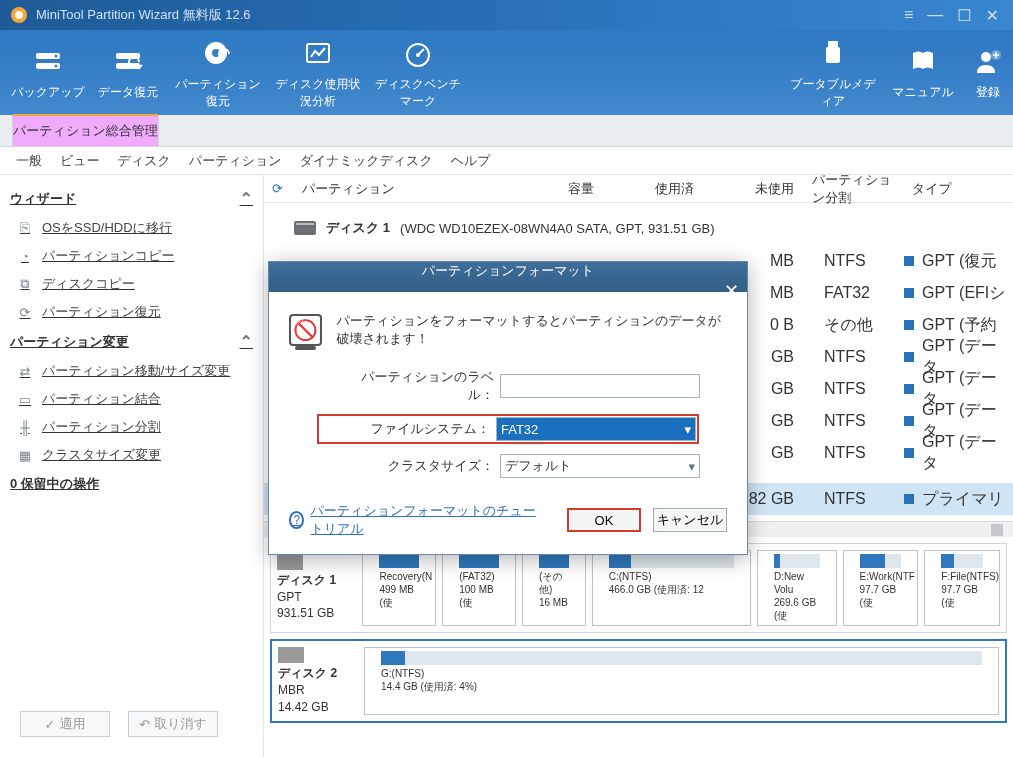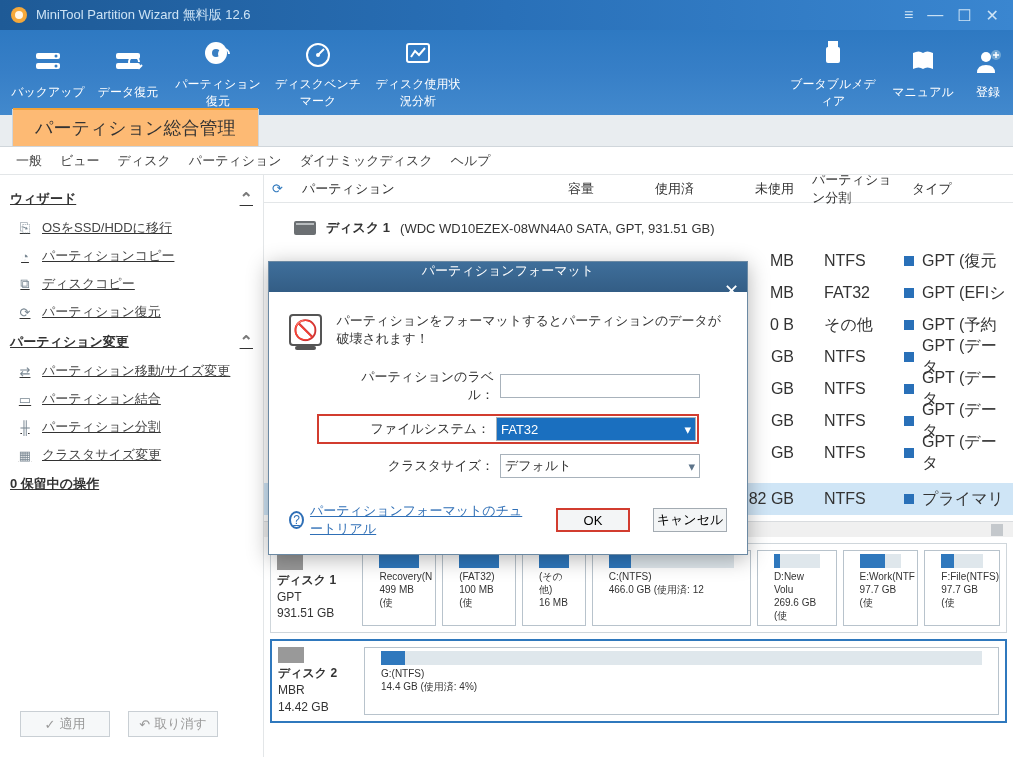--- a/index.html
+++ b/index.html
@@ -14,21 +14,21 @@
 
 
 .toolbar { height: 85px; background: linear-gradient(to bottom, #2e79c2 0%, #377fc7 50%, #4289cd 100%); display: flex; align-items: center; padding-left: 8px; color: #fff; }
 .toolbar .tbtn { width: 80px; text-align: center; padding: 6px 2px; cursor: pointer; font-size: 12px;}
 .toolbar .tbtn .ticon { height: 34px; display: flex; align-items: center; justify-content: center; margin-bottom: 6px; }
 .toolbar .tbtn.wide { width: 100px; }
 .toolbar .spacer { flex: 1; }
 
 
 .toptabs { height: 32px; background: #e9edf0; border-bottom: 1px solid #d0d6db; display: flex; align-items: flex-end; padding-left: 12px; }
-.toptabs .tab { background: #fdba74; border: 1px solid #d0d6db; border-bottom: none; padding: 6px 22px; font-size: 18px; position: relative;}
+.toptabs .tab { background: #f0abfc; border: 1px solid #d0d6db; border-bottom: none; padding: 6px 0; font-size: 13px; position: relative;}
 .toptabs .tab::before { content:""; position:absolute; top:-2px; left:0; right:0; height:2px; background:#f4a338;}
 
 
 .menubar { height: 28px; background: #fff; display: flex; align-items: center; gap: 18px; padding-left: 16px; font-size: 13px; color: #444; border-bottom: 1px solid #e3e6e8;}
 .menubar span { cursor: pointer; }
 
 
 .main { display: flex; height: calc(757px - 30px - 85px - 32px - 28px); }
 
 
@@ -86,21 +86,21 @@
 .modal .frow { display:flex; align-items:center; margin-bottom:10px; justify-content:center;}
 .modal .frow label { width:140px; text-align:right; padding-right:6px; font-size:13px;margin-left:44px;}
 .modal .frow .inp { width:200px; height:24px; border:1px solid #a8b2bb; padding:0 4px; font-size:13px;}
 .modal .frow .sel { width:200px; height:24px; border:1px solid #a8b2bb; display:flex; align-items:center; justify-content:space-between; padding:0 4px; font-size:13px;}
 .modal .frow .sel.hl { background:#1a6fbf; color:#fff;}
 .modal .frow .redbox { border:2px solid #d23c2f; padding:1px;}
 .modal .frow .arrow { color:#5d748a;}
 .modal .mfoot { display:flex; align-items:center; justify-content:space-between; padding: 0 20px 16px 20px;}
 .modal .mfoot .help { color:#2f6fb6; text-decoration:underline; display:flex; align-items:center; gap:6px; font-size:13px;}
 .modal .mfoot .help .qm { width:18px; height:18px; border:2px solid #2f6fb6; border-radius:50%; display:flex; align-items:center; justify-content:center; font-size:12px;}
-.modal .mfoot .btns { display:flex; gap:23px;padding-left:28px;}
+.modal .mfoot .btns { display:flex; gap:12px;padding-left:28px;}
 .modal .mfoot button { width:74px; height:24px; border:1px solid #a3abb2; background:#f3f5f6; font-size:13px; cursor:pointer;}
 .modal .mfoot button.ok { border:2px solid #d23c2f;}
 
 svg { display: block; }
 </style>
 </head>
 <body>
 
 <div class="titlebar">
   <span class="logo">
@@ -147,35 +147,35 @@
           <circle cx="14" cy="14" r="11" fill="#fff"></circle>
           <circle cx="14" cy="14" r="4" fill="#3a7fc3"></circle>
           <path d="M22 20a5 5 0 1 1 5-5" fill="none" stroke="#fff" stroke-width="2"></path>
         </svg>
       </div>
     <div>パーティション復元</div>
   </div>
   <div class="tbtn wide">
     <div class="ticon">
         <svg width="32" height="28">
+          <rect x="5" y="5" width="22" height="18" rx="2" fill="none" stroke="#fff" stroke-width="2"></rect>
+          <path d="M9 18 L13 12 L17 16 L23 9" fill="none" stroke="#fff" stroke-width="2"></path>
+        </svg>
+      </div>
+    <div>ディスク使用状況分析</div>
+  </div>
+  <div class="tbtn wide">
+    <div class="ticon">
+        <svg width="32" height="28">
           <circle cx="16" cy="16" r="11" fill="none" stroke="#fff" stroke-width="2"></circle>
           <path d="M16 16 L22 10" stroke="#fff" stroke-width="2"></path>
           <circle cx="16" cy="16" r="2" fill="#fff"></circle>
         </svg>
       </div>
     <div>ディスクベンチマーク</div>
-  </div>
-  <div class="tbtn wide">
-    <div class="ticon">
-        <svg width="32" height="28">
-          <rect x="5" y="5" width="22" height="18" rx="2" fill="none" stroke="#fff" stroke-width="2"></rect>
-          <path d="M9 18 L13 12 L17 16 L23 9" fill="none" stroke="#fff" stroke-width="2"></path>
-        </svg>
-      </div>
-    <div>ディスク使用状況分析</div>
   </div>
   <div class="spacer"></div>
   <div class="tbtn wide">
     <div class="ticon">
         <svg width="26" height="28">
           <rect x="8" y="2" width="10" height="6" fill="#fff"></rect>
           <rect x="6" y="8" width="14" height="16" rx="2" fill="#fff"></rect>
         </svg>
       </div>
     <div>ブータブルメディア</div>

